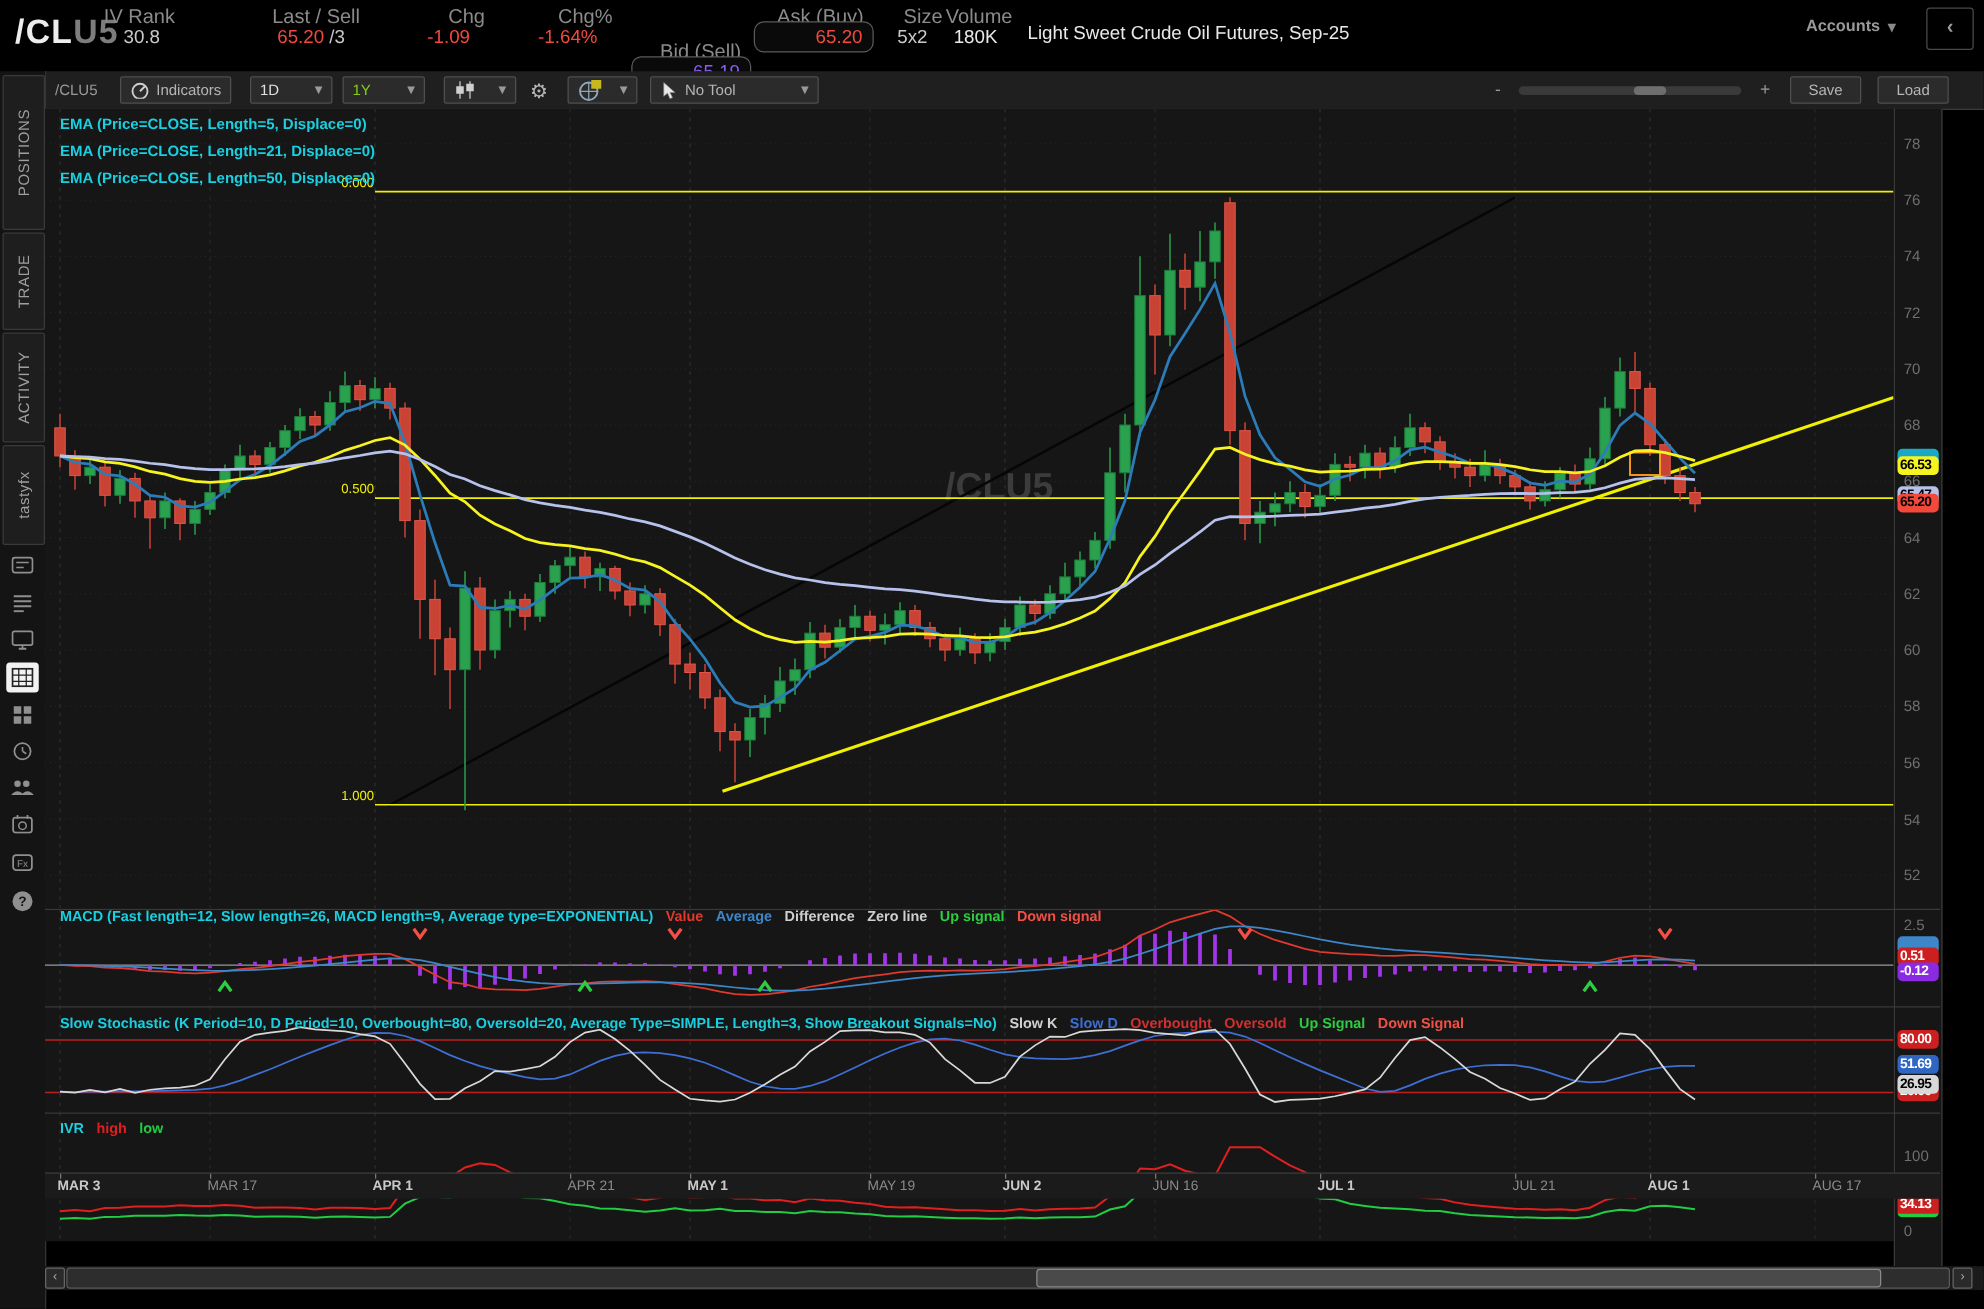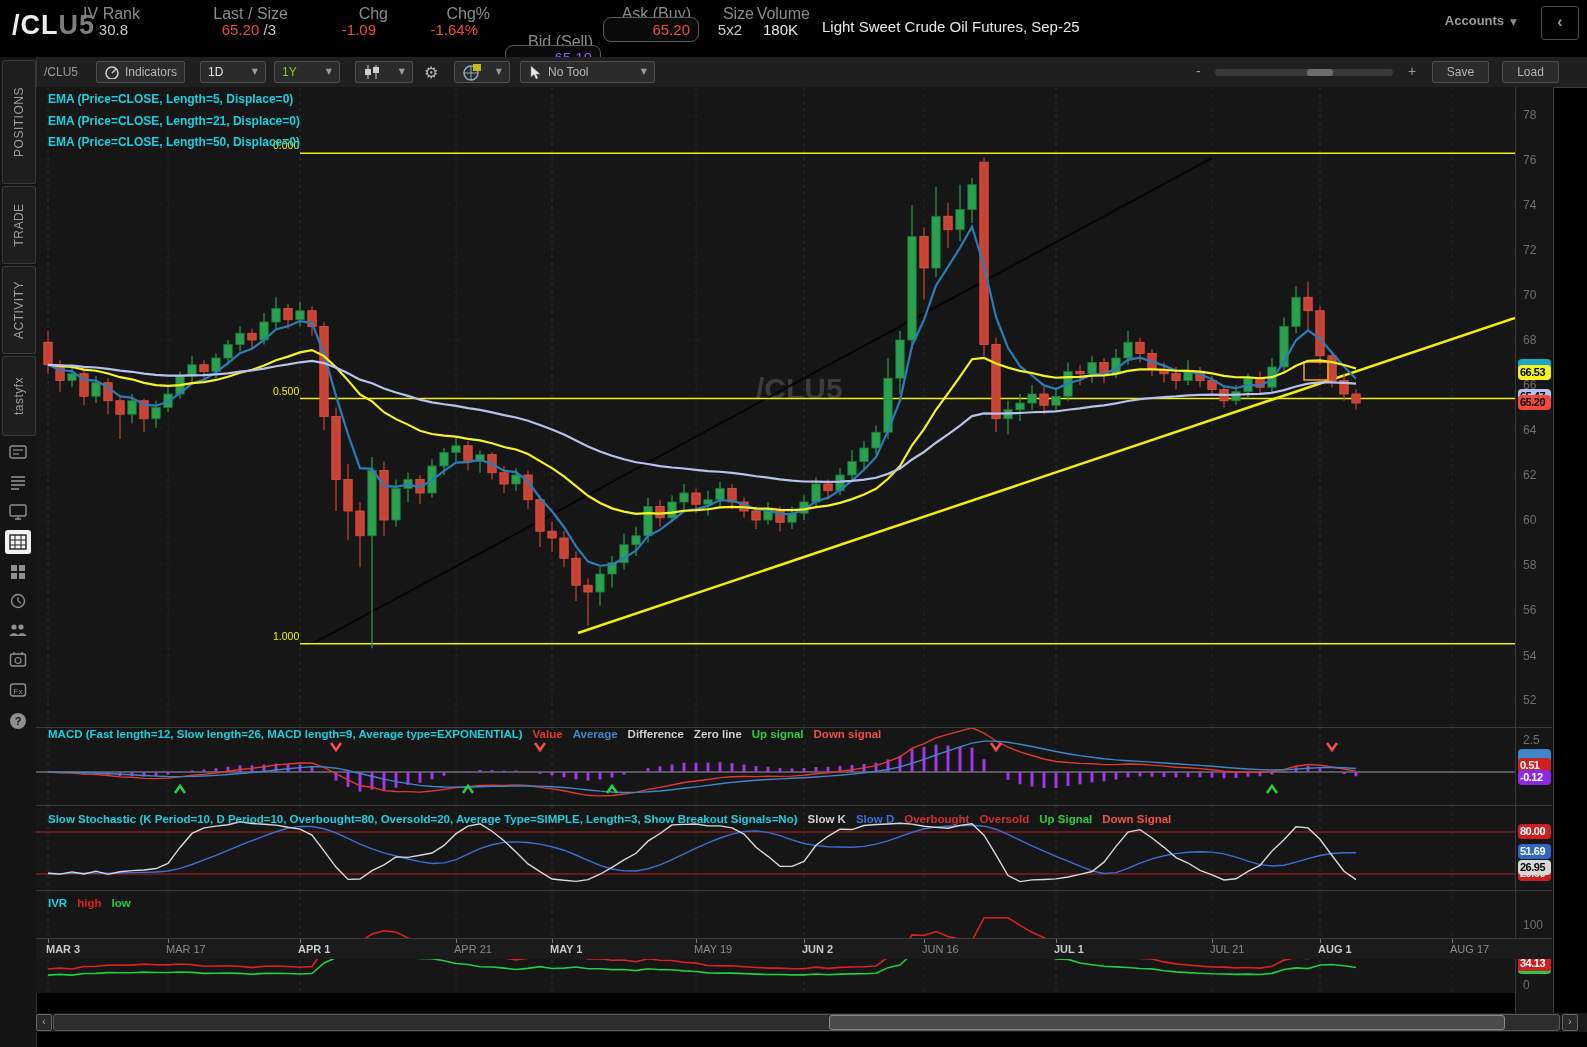--- a/index.html
+++ b/index.html
@@ -66,21 +66,21 @@
 <body>
 
 <div class="abs" id="header">
   <div class="abs" id="logo"><span class="lp">/CL</span><span class="ls">U5</span></div>
 
   <div class="abs hfield" style="left:60px;width:80px;">
     <div class="hlabel">IV Rank</div>
     <div class="hvalue" style="color:#c9c9c9;">30.8</div>
   </div>
   <div class="abs hfield" style="left:190px;width:98px;">
-    <div class="hlabel">Last / Size</div>
+    <div class="hlabel">Last / Sell</div>
     <div class="hvalue"><span style="color:#f2493b;">65.20</span><span style="color:#c9c9c9;"> /3</span></div>
   </div>
   <div class="abs hfield" style="left:330px;width:58px;">
     <div class="hlabel">Chg</div>
     <div class="hvalue" style="color:#f2493b;">-1.09</div>
   </div>
   <div class="abs hfield" style="left:415px;width:75px;">
     <div class="hlabel">Chg%</div>
     <div class="hvalue" style="color:#f2493b;">-1.64%</div>
   </div>

